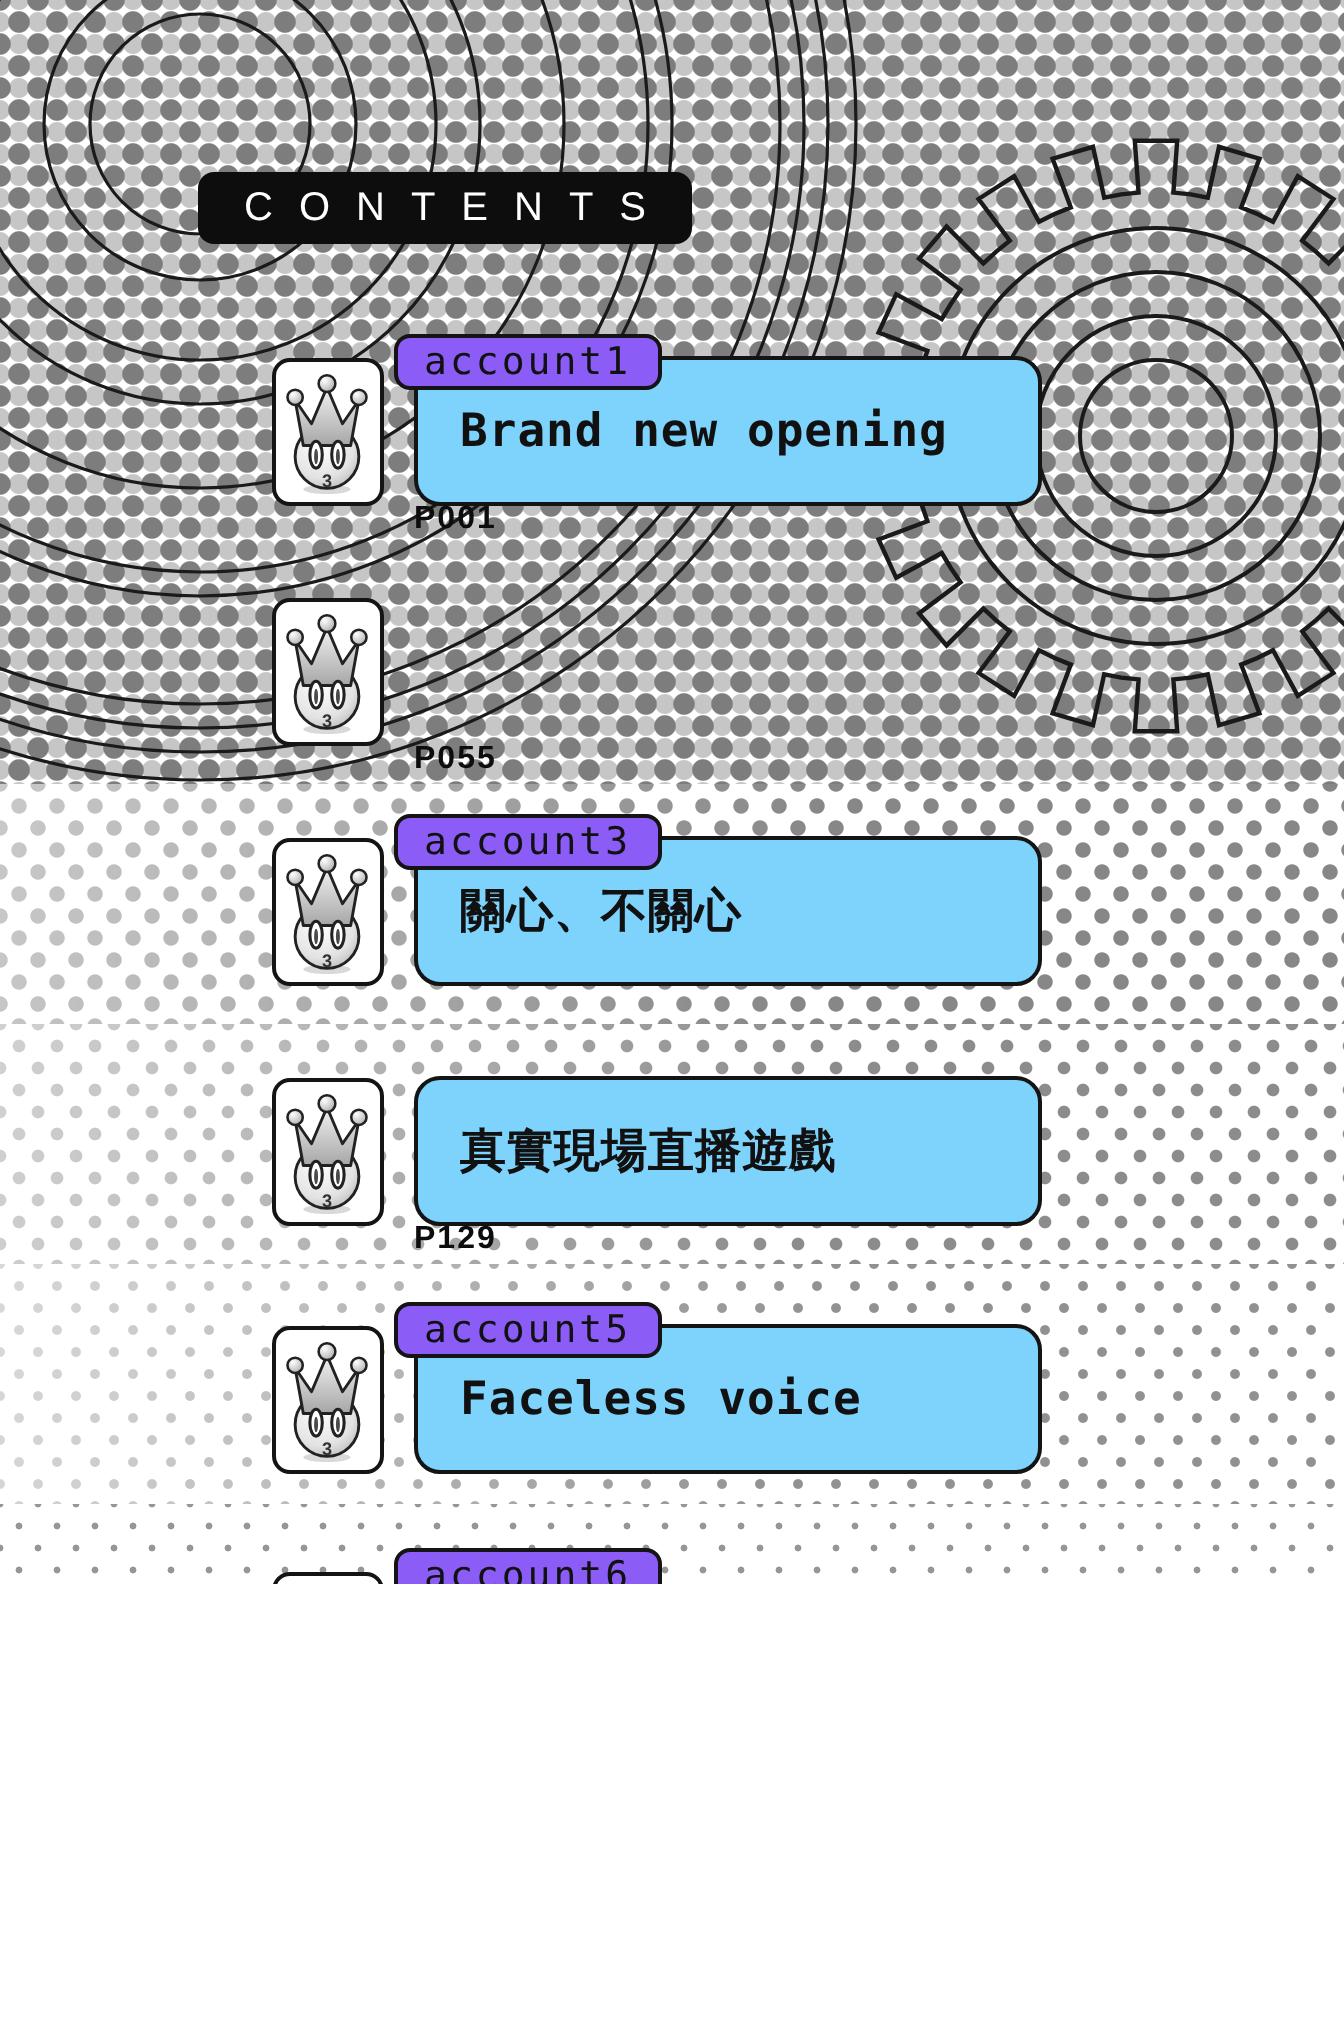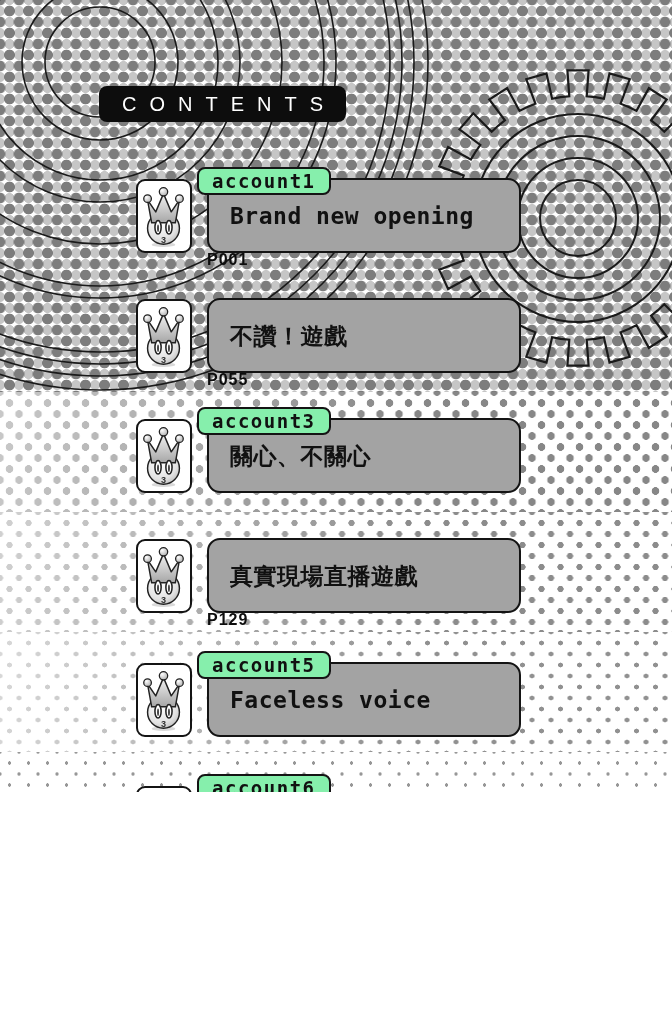--- a/index.html
+++ b/index.html
@@ -46,28 +46,28 @@
   
   .deco{position:absolute;left:0;top:0;width:672px;height:1009px;pointer-events:none;}
   
   .contents-title{position:absolute;left:99px;top:86px;width:247px;height:36px;
       background:#0d0d0d;border-radius:8px;color:#fff;
       font-size:20px;font-weight:500;letter-spacing:13px;text-indent:13px;
       line-height:37px;text-align:center;}
   
   .entry{position:absolute;left:0;width:672px;height:112px;}
   .titlebox{position:absolute;left:207px;top:11px;width:310px;height:71px;
-      background:#a3a3a3;border:2px solid #141414;border-radius:13px;}
+      background:#7dd3fc;border:2px solid #141414;border-radius:13px;}
   .chapter-title{position:absolute;left:21px;top:0;height:71px;line-height:73px;
       font-family:"DejaVu Sans Mono","DejaVu Sans",monospace;
       font-size:23px;font-weight:700;letter-spacing:.5px;color:#111;white-space:nowrap;}
-  .tab{position:absolute;left:197px;top:0;height:24px;background:#86efac;
+  .tab{position:absolute;left:197px;top:0;height:24px;background:#8b5cf6;
       border:2.5px solid #141414;border-radius:8px;padding:0 13px;
       font-family:"DejaVu Sans Mono","DejaVu Sans",monospace;
-      font-size:19px;font-weight:700;letter-spacing:1.5px;color:#111;
+      font-size:19px;font-weight:400;letter-spacing:1.5px;color:#111;
       line-height:24px;white-space:nowrap;}
   .mascot-card{position:absolute;left:136px;top:12px;width:56px;height:74px;
       background:#fff;border:2.5px solid #141414;border-radius:9px;box-sizing:border-box;}
   .mascot-card svg{position:absolute;left:0;top:0;width:51px;height:69px;}
   .pagenum{position:absolute;left:207px;top:84px;width:312px;
       font-size:16px;font-weight:700;letter-spacing:1px;color:#0d0d0d;}
 </style>
 </head>
 <body>
 
@@ -139,23 +139,20 @@
     <div class="tab">account1</div>
     <div class="mascot-card">
         <svg viewBox="0 0 56 74">
           <use href="#mascot"></use>
         </svg>
       </div>
     <div class="pagenum">P001</div>
   </div>
 
   <div class="entry" style="top:287px">
-    <div class="titlebox">
-      <span class="chapter-title">不讚！遊戲</span>
-    </div>
     <div class="mascot-card">
         <svg viewBox="0 0 56 74">
           <use href="#mascot"></use>
         </svg>
       </div>
     <div class="pagenum">P055</div>
   </div>
 
   <div class="entry" style="top:407px">
     <div class="titlebox">

